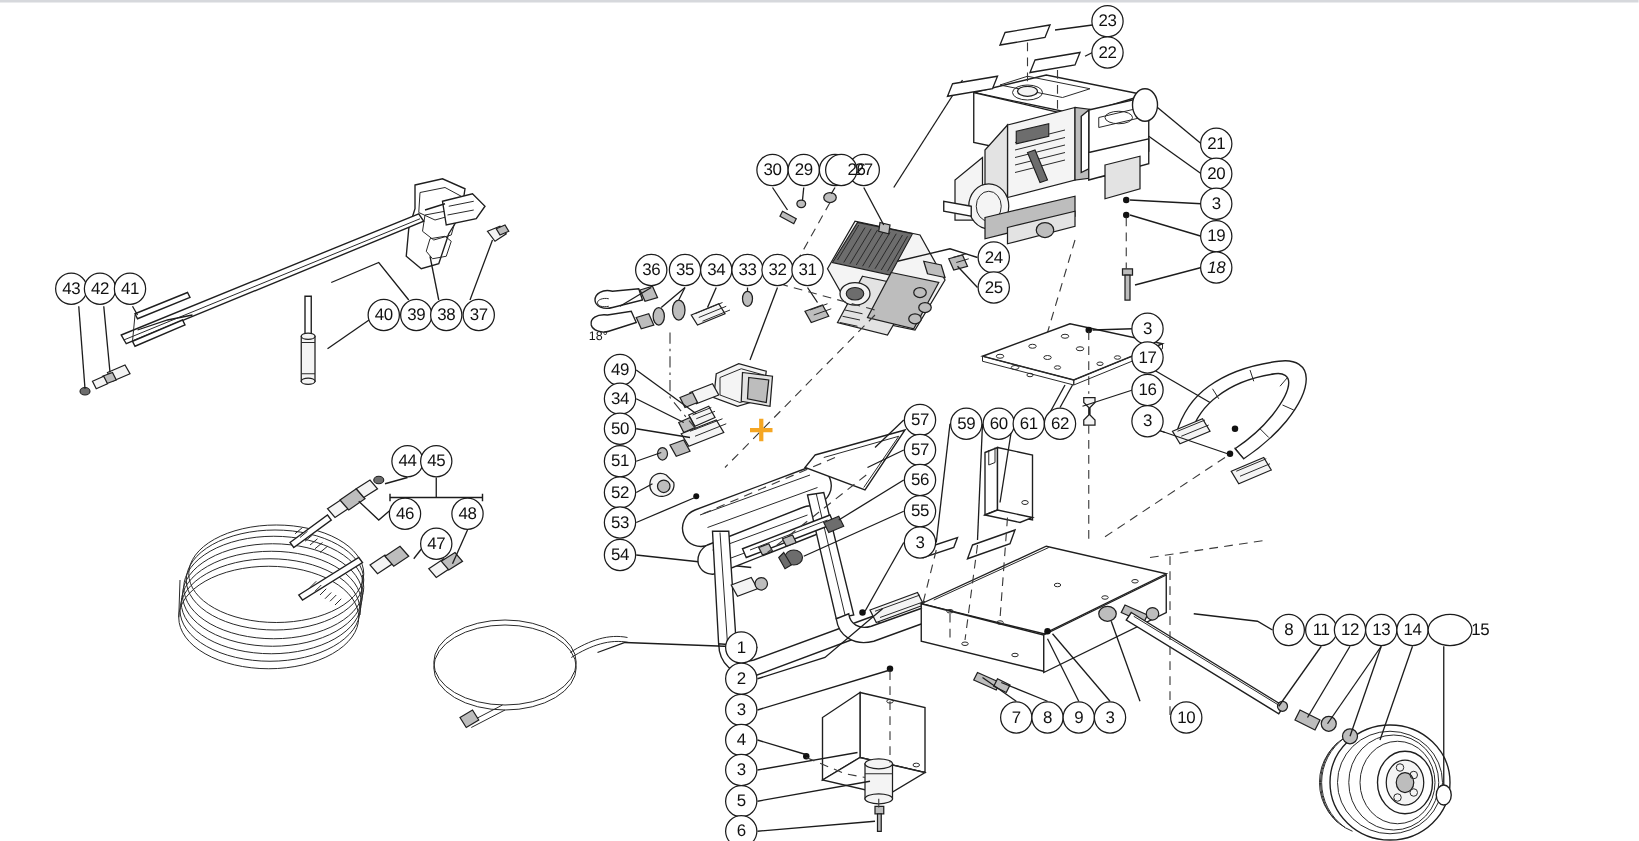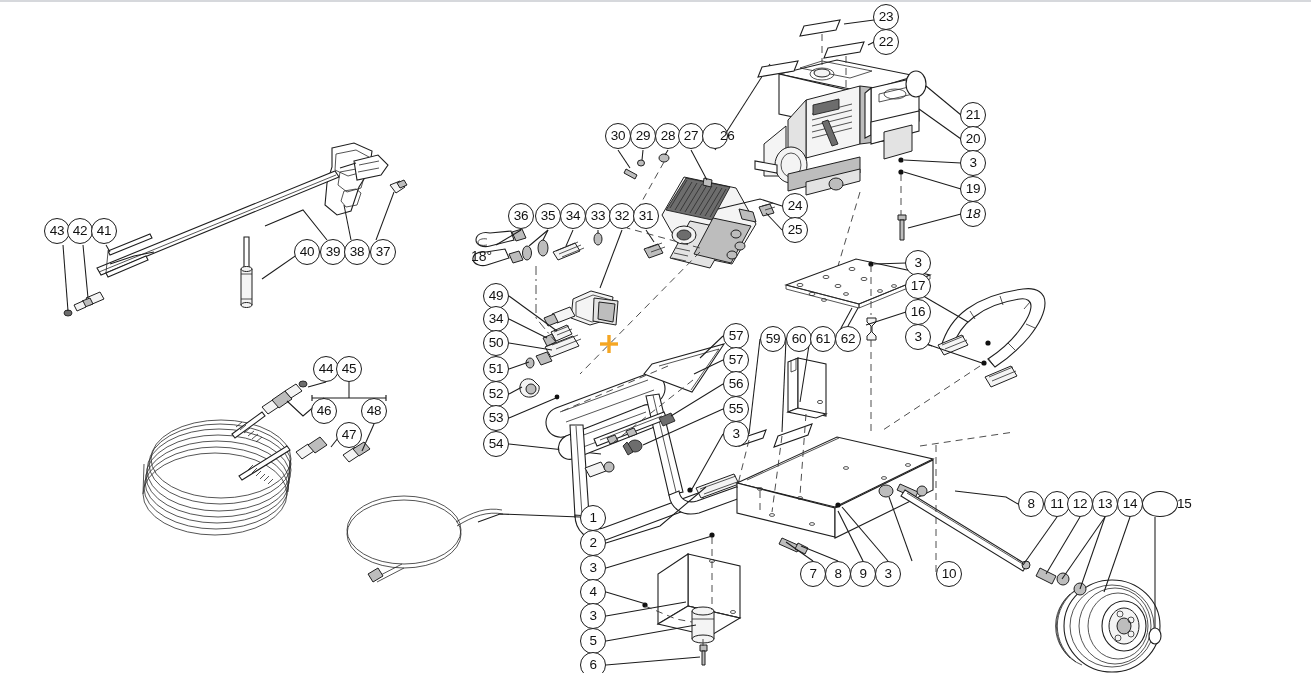--- a/index.html
+++ b/index.html
@@ -41,24 +41,25 @@
     line-height: 24px;
     text-align: center;
     letter-spacing: -0.3px;
     font-family: "Liberation Sans", "DejaVu Sans", sans-serif;
     box-sizing: border-box;
     z-index: 6;
     user-select: none;
   }
   .anglelabel {
     position: absolute;
-    font-size: 14px;
+    font-size: 10px;
     color: #1a1a1a;
     z-index: 6;
     white-space: nowrap;
+    margin-top: 16px;
   }
   
   #cursor-crosshair {
     position: absolute;
     z-index: 40;
     pointer-events: none;
   }
   .lead   { stroke: #1c1c1c; stroke-width: 1.05; fill: none; }
   .leadb  { stroke: #1c1c1c; stroke-width: 1.15; fill: none; }
   .part   { stroke: #1f1f1f; stroke-width: 1.1; fill: #ffffff; }
@@ -568,21 +569,21 @@
       <div class="callout" style="left: 496px; top: 317px;">34</div>
       <div class="callout" style="left: 496px; top: 341px;">50</div>
       <div class="callout" style="left: 496px; top: 367px;">51</div>
       <div class="callout" style="left: 496px; top: 392px;">52</div>
       <div class="callout" style="left: 496px; top: 416px; text-align: center;">53</div>
       <div class="callout" style="left: 496px; top: 442px;">54</div>
       <div class="callout" style="left: 618px; top: 134px;">30</div>
       <div class="callout" style="left: 643px; top: 134px;">29</div>
       <div class="callout" style="left: 668px; top: 134px;">28</div>
       <div class="callout" style="left: 691px; top: 134px;">27</div>
-      <div class="callout" style="left: 715px; top: 134px; padding-left: 17px;">26</div>
+      <div class="callout" style="left: 673px; top: 134px; padding-left: 17px;">26</div>
       <div class="callout" style="left: 795px; top: 204px;">24</div>
       <div class="callout" style="left: 795px; top: 228px;">25</div>
       <div class="callout" style="left: 886px; top: 15px;">23</div>
       <div class="callout" style="left: 886px; top: 40px;">22</div>
       <div class="callout" style="left: 973px; top: 113px;">21</div>
       <div class="callout" style="left: 973px; top: 137px;">20</div>
       <div class="callout" style="left: 973px; top: 161px;">3</div>
       <div class="callout" style="left: 973px; top: 187px;">19</div>
       <div class="callout" style="left: 973px; top: 212px; font-style: italic;">18</div>
       <div class="callout" style="left: 918px; top: 261px;">3</div>

